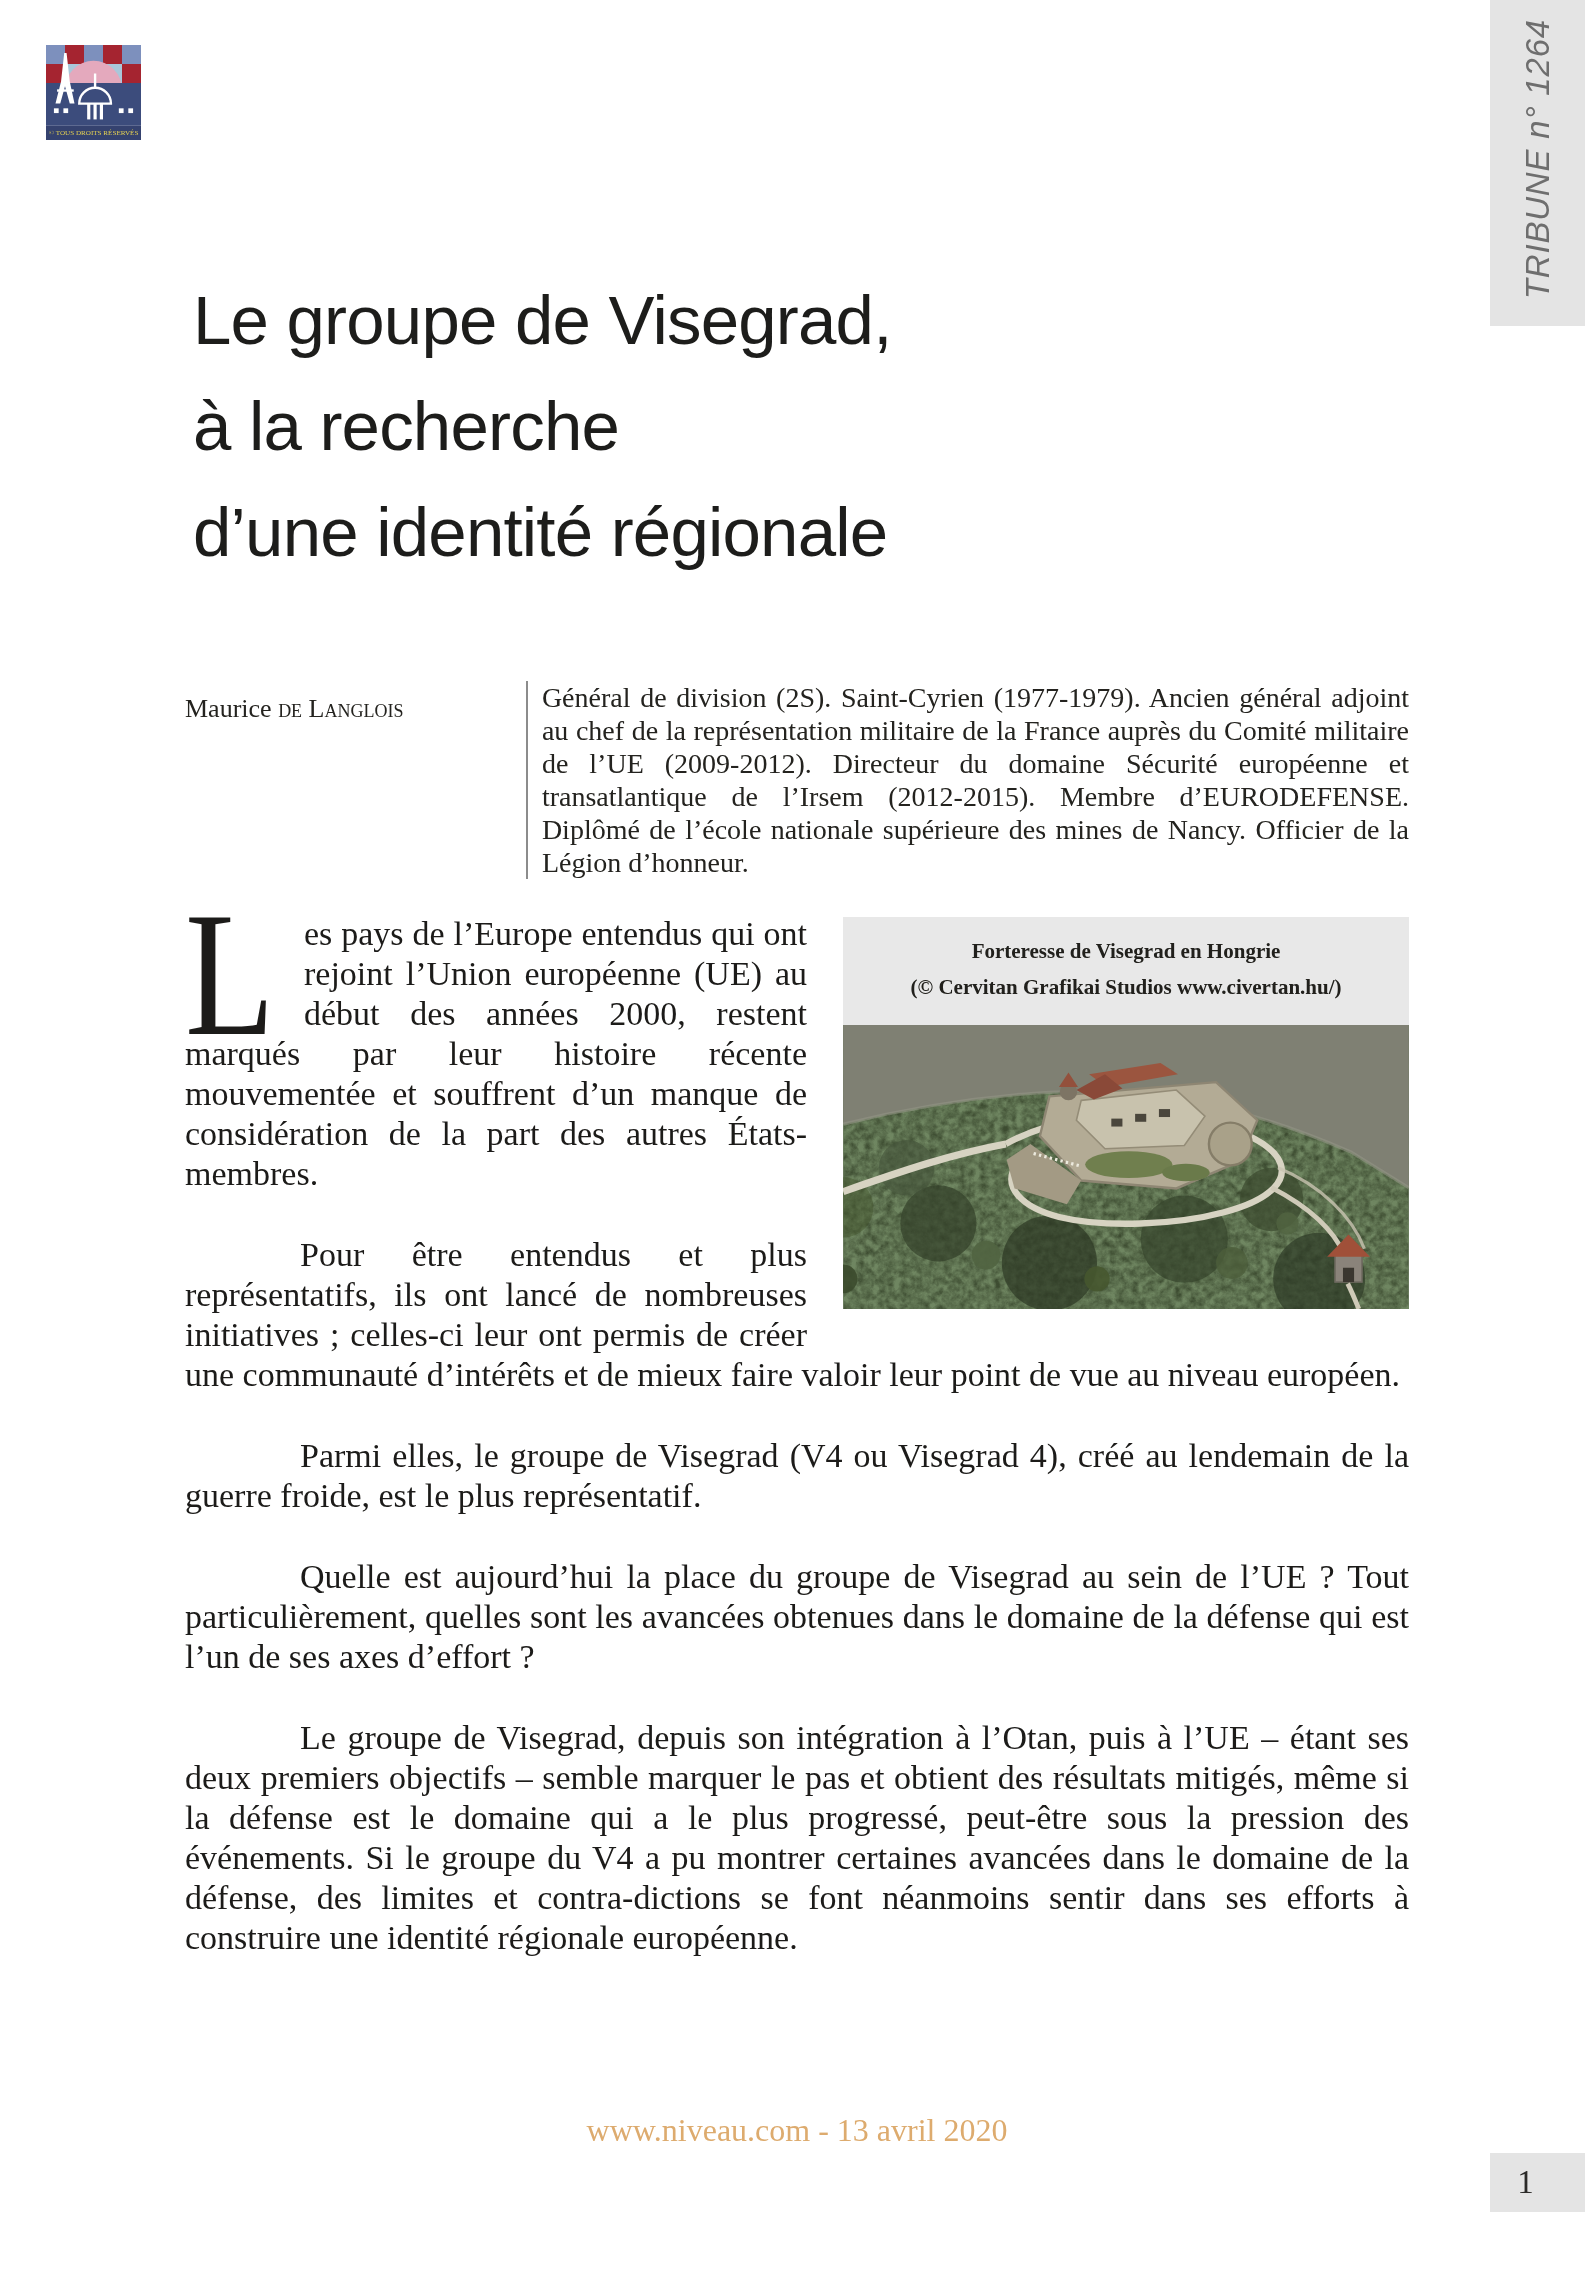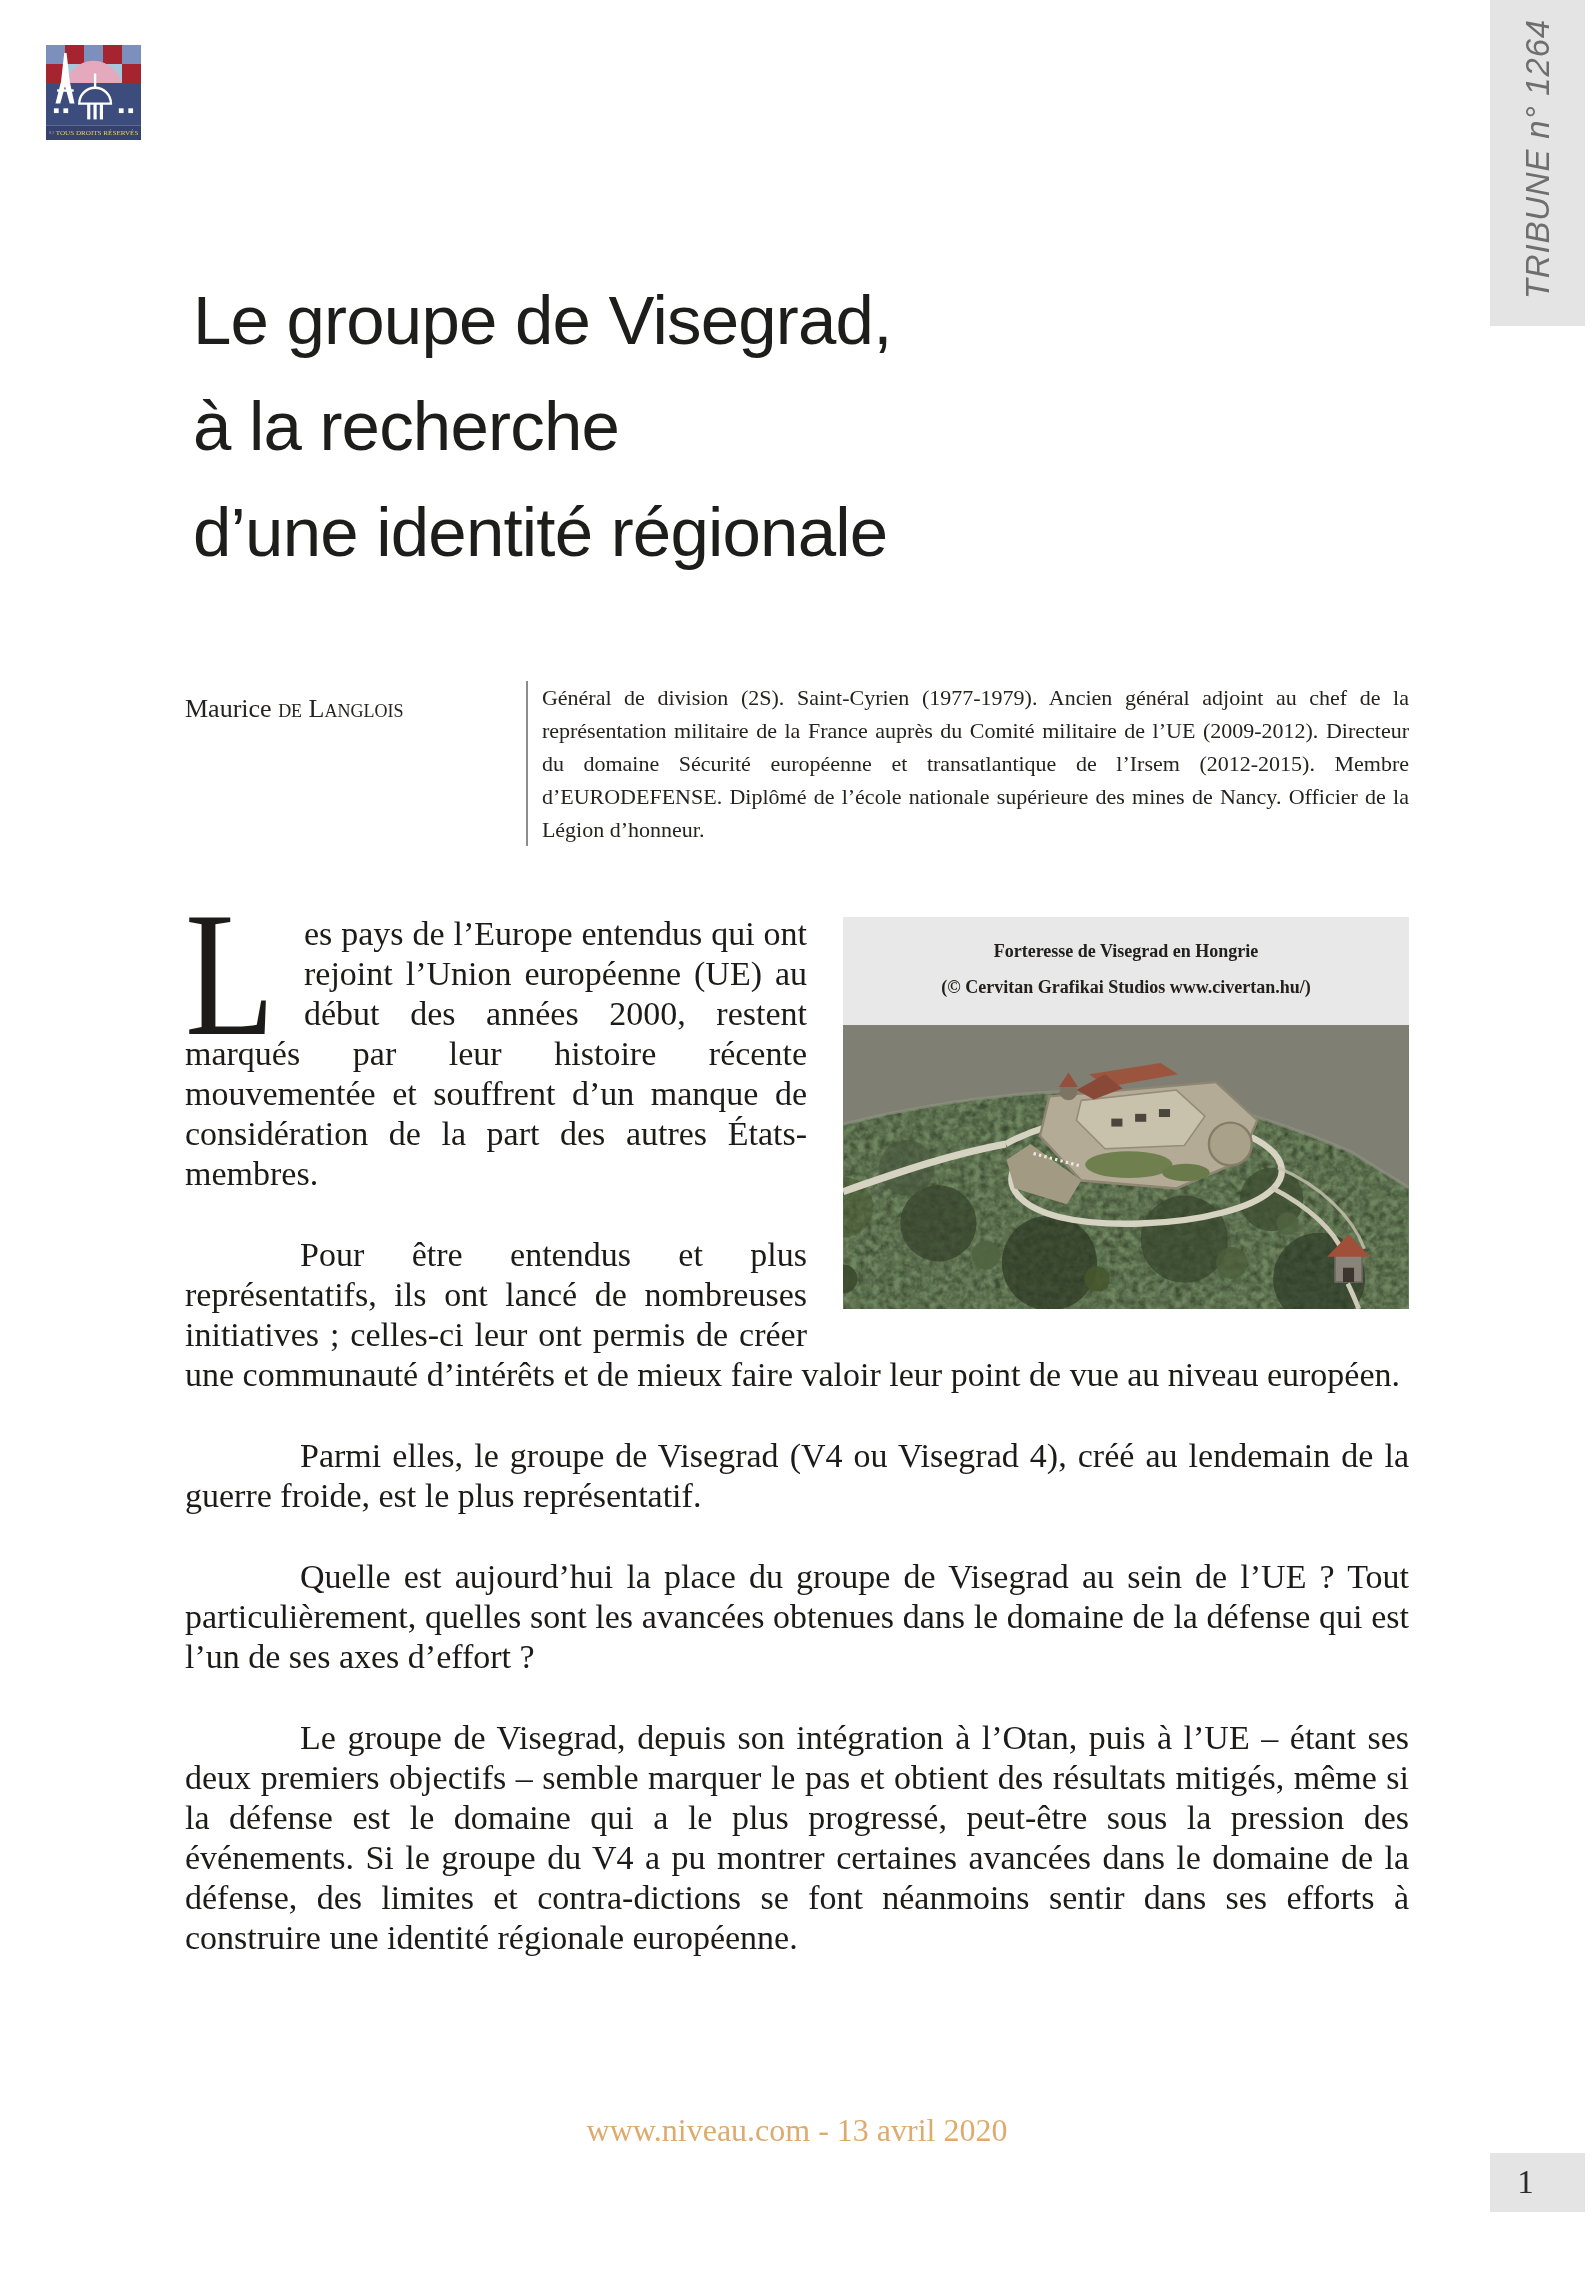--- a/index.html
+++ b/index.html
@@ -31,35 +31,35 @@
   .author-row{
     position:absolute;left:185px;top:681px;width:1224px;display:flex;align-items:stretch;
   }
   .author-name{
     width:341px;box-sizing:border-box;padding-top:12.7px;
     font-size:26px;color:#24231f;white-space:nowrap;
   }
   .author-name .sc{font-variant:small-caps;}
   .author-divider{width:1.6px;background:#8c8c8c;margin-right:14.3px;}
   .author-bio{
-    flex:1;font-size:22px;line-height:33px;text-align:justify;color:#24231f;
+    flex:1;font-size:28px;line-height:33px;text-align:justify;color:#24231f;
   }
   
   .content{
     position:absolute;left:185px;top:914px;width:1224px;
     font-size:34px;line-height:40px;text-align:justify;
   }
   .content p{margin:0 0 41px 0;}
   .content p.indent{text-indent:115px;}
   figure.photo{
     float:right;width:566px;margin:3.2px 0 40px 36px;padding:0;
   }
   figcaption{
     height:108px;background:#e8e8e8;box-sizing:border-box;padding-top:16px;
-    text-align:center;font-weight:bold;font-size:18px;line-height:36px;color:#21201c;
+    text-align:center;font-weight:bold;font-size:21px;line-height:36px;color:#21201c;
   }
   .photo svg{display:block;}
   .dropcap{
     float:left;width:119px;height:119px;line-height:119px;
     font-size:179px;color:#1c1b19;
   }
   .dropcap .glyph{display:inline-block;transform:scaleX(0.82);transform-origin:0 50%;}
   
   .footer{
     position:absolute;left:185px;top:2112px;width:1224px;text-align:center;

